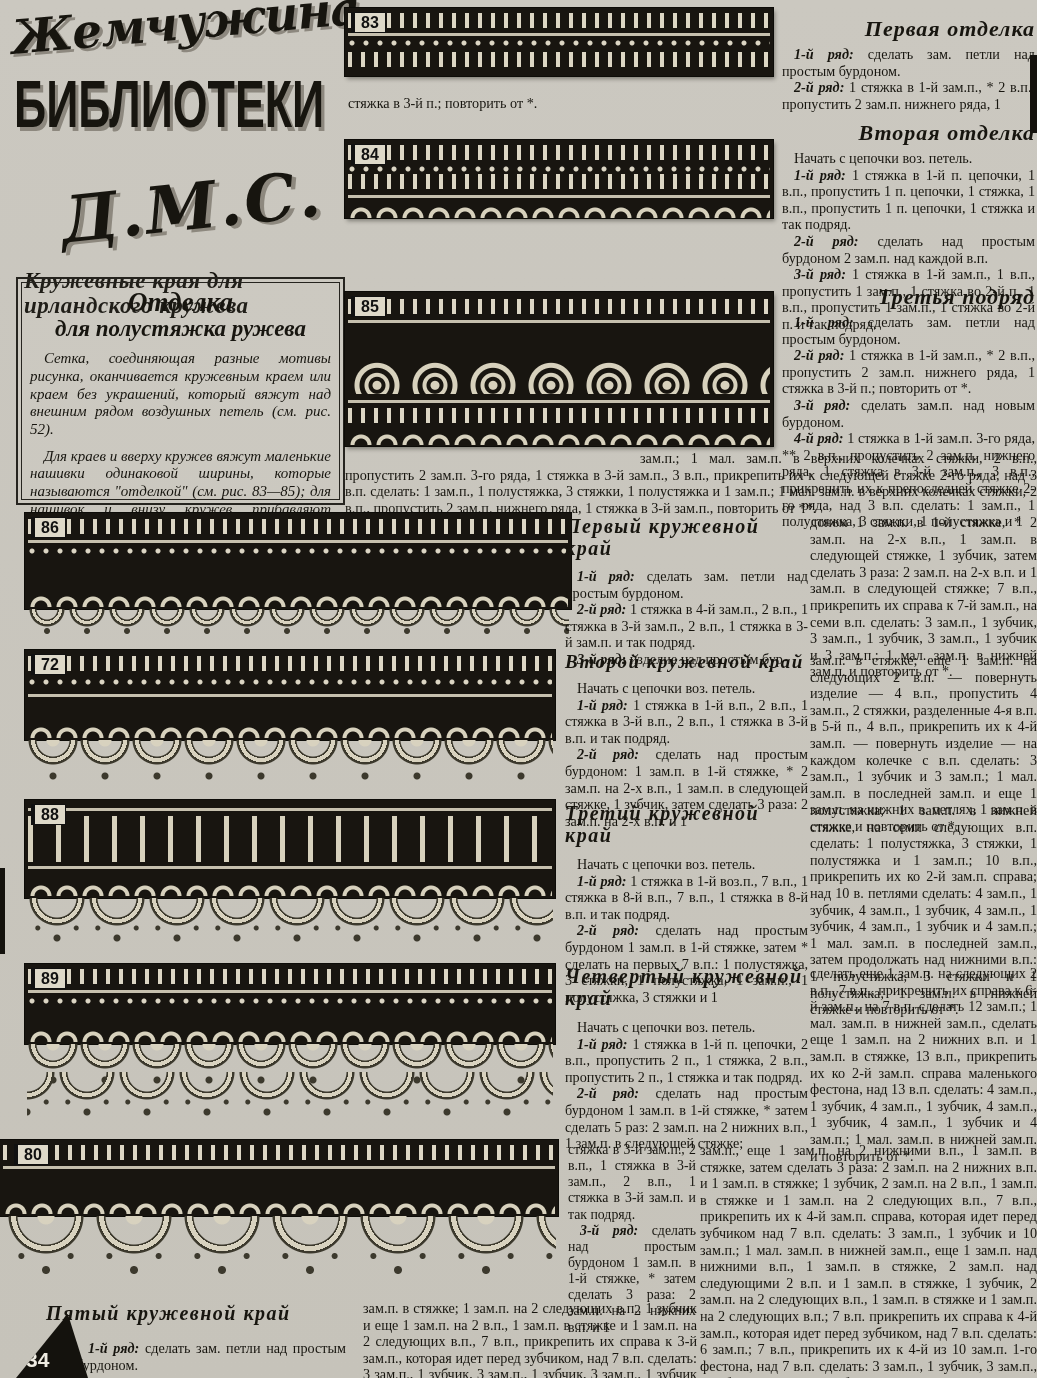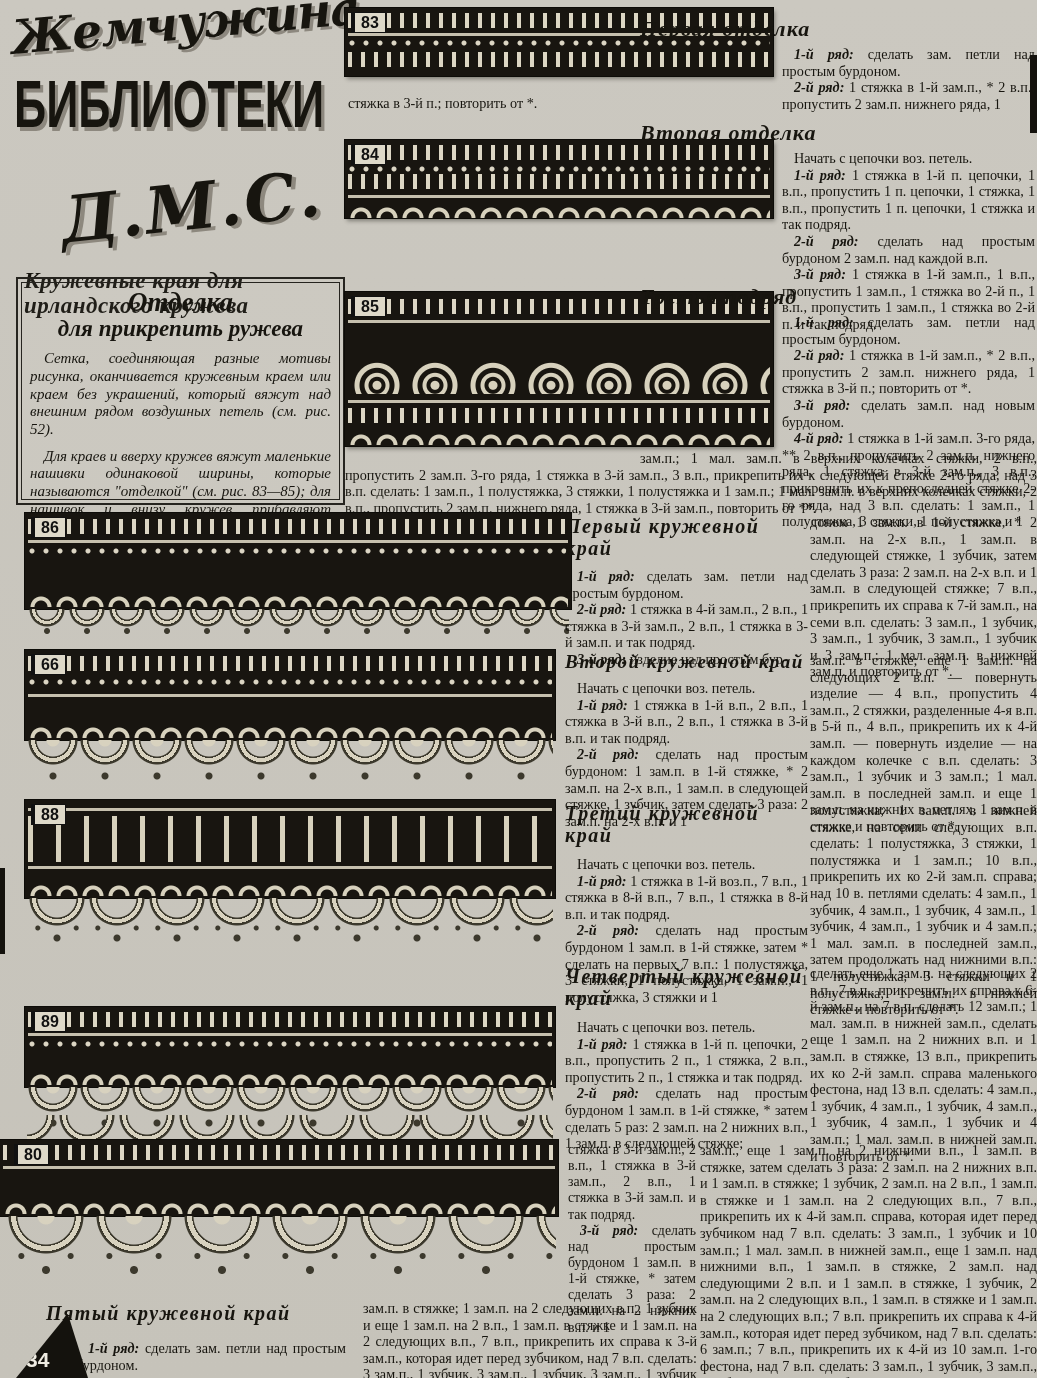--- a/index.html
+++ b/index.html
@@ -15,21 +15,21 @@
   .m3{font-family:"DejaVu Serif",serif;font-style:italic;font-weight:bold;font-size:64px;
       transform:rotate(-6deg);letter-spacing:3px;text-shadow:4px 3px 0 rgba(125,120,110,.8);}
   .msub{font-weight:bold;font-style:italic;font-size:23px;line-height:1.08;letter-spacing:.5px;}
   
   .ibox{border:2px solid #26241f;outline:1px solid #26241f;outline-offset:-6px;padding:10px 12px 8px 12px;
         background:rgba(255,255,255,.04);}
   .ibox-t1{font-weight:bold;font-style:italic;font-size:27px;text-align:center;line-height:1;}
   .ibox-t2{font-weight:bold;font-style:italic;font-size:23px;text-align:center;line-height:1.1;}
   .ibox p{font-style:italic;font-size:15px;line-height:1.18;text-align:justify;text-indent:14px;margin:9px 0 0 0;}
   
-  .sec-head{font-weight:bold;font-style:italic;font-size:22px;letter-spacing:1px;}
+  .sec-head{font-weight:bold;font-style:italic;font-size:22px;text-align:right;letter-spacing:1px;}
   .edge-head{font-weight:bold;font-style:italic;font-size:20px;line-height:1.1;letter-spacing:1.5px;}
   .bp{margin:0;text-align:justify;font-size:14.2px;line-height:1.17;text-indent:12px;}
   .bp.cont{text-indent:0;}
   .run{font-weight:bold;font-style:italic;margin-top:44px;}
   .narrow .bp{font-size:13.8px;}
   
   .photo{position:absolute;background:#181510;box-shadow:0 0 0 1px #0d0c08,2px 3px 4px rgba(40,38,30,.45);}
   .photo.edge{background:transparent;box-shadow:none;}
   .dark{position:absolute;left:0;right:0;top:0;background:#181510;box-shadow:0 0 0 1px #0d0c08;}
   .strip{position:absolute;left:3px;right:3px;background-repeat:repeat-x;}
@@ -91,21 +91,21 @@
     <div class="m2" style="margin-top:2px;">БИБЛИОТЕКИ</div>
     <div class="m3" style="margin:52px 0 0 46px;">Д.М.С.</div>
     <div class="msub" style="margin:26px 0 0 10px;">
       <div>Кружевные края для</div>
       <div>ирландского кружева</div>
     </div>
   </div>
 
   <div class="abs ibox" style="left:16px;top:277px;width:301px;height:206px;">
     <div class="ibox-t1">Отделка</div>
-    <div class="ibox-t2">для прикрепить ружева</div>
+    <div class="ibox-t2">для полустяжка ружева</div>
     <p>Сетка, соединяющая разные мотивы рисунка, оканчивается кружевным краем или краем без украшений, который вяжут над внешним рядом воздушных петель (см. рис. 52).</p>
     <p>Для краев и вверху кружев вяжут маленькие нашивки одинаковой ширины, которые называются "отделкой" (см. рис. 83—85); для нашивок и внизу кружев прибавляют маленькие нашивки с фестонами — "зубчики". Мы даем здесь несколько моделей (рис. 86—91).</p>
   </div>
 
   <div class="photo" style="left:345px;top:8px;width:428px;height:68px;">
     <div class="strip bars" style="top:5px;"></div>
     <div class="strip line" style="top:25px;"></div>
     <div class="strip dots" style="top:31px;"></div>
     <div class="strip bars" style="top:44px;"></div>
     <span class="photo-label">83</span>
@@ -178,21 +178,21 @@
   </div>
 
   <div class="photo edge" style="left:25px;top:650px;width:530px;height:140px;">
     <div class="dark" style="height:90px;">
       <div class="strip bars" style="top:6px;"></div>
       <div class="strip dots" style="top:28px;"></div>
       <div class="strip line" style="top:44px;"></div>
       <div class="strip arcs-up" style="bottom:2px;"></div>
     </div>
     <div class="hang hang2" style="top:90px;"></div>
-    <span class="photo-label">66</span>
+    <span class="photo-label">72</span>
   </div>
   <div class="abs edge-head" style="left:565px;top:652px;width:260px;font-size:19px;">Второй кружевной край</div>
   <div class="abs" style="left:565px;top:680px;width:243px;">
     <p class="bp">Начать с цепочки воз. петель.</p>
     <p class="bp"><span class="run">1-й ряд:</span> <span>1 стяжка в 1-й в.п., 2 в.п., 1 стяжка в 3-й в.п., 2 в.п., 1 стяжка в 3-й в.п. и так подряд.</span></p>
     <p class="bp"><span class="run">2-й ряд:</span> <span>сделать над простым бурдоном: 1 зам.п. в 1-й стяжке, * 2 зам.п. на 2-х в.п., 1 зам.п. в следующей стяжке, 1 зубчик, затем сделать 3 раза: 2 зам.п. на 2-х в.п. и 1</span></p>
   </div>
   <div class="abs" style="left:810px;top:652px;width:227px;">
     <p class="bp cont">зам.п. в стяжке; еще 1 зам.п. на следующих 2 в.п. — повернуть изделие — 4 в.п., пропустить 4 зам.п., 2 стяжки, разделенные 4-я в.п. в 5-й п., 4 в.п., прикрепить их к 4-й зам.п. — повернуть изделие — на каждом колечке с в.п. сделать: 3 зам.п., 1 зубчик и 3 зам.п.; 1 мал. зам.п. в последней зам.п. и еще 1 зам.п. на нижних в. петлях, 1 зам.п. в стяжке и повторить от *.</p>
   </div>
@@ -213,21 +213,21 @@
   </div>
   <div class="abs" style="left:565px;top:856px;width:243px;">
     <p class="bp">Начать с цепочки воз. петель.</p>
     <p class="bp"><span class="run">1-й ряд:</span> <span>1 стяжка в 1-й воз.п., 7 в.п., 1 стяжка в 8-й в.п., 7 в.п., 1 стяжка в 8-й в.п. и так подряд.</span></p>
     <p class="bp"><span class="run">2-й ряд:</span> <span>сделать над простым бурдоном 1 зам.п. в 1-й стяжке, затем * сделать на первых 7 в.п.: 1 полустяжка, 3 стяжки, 1 полустяжка, 1 зам.п., 1 полустяжка, 3 стяжки и 1</span></p>
   </div>
   <div class="abs" style="left:810px;top:802px;width:227px;">
     <p class="bp cont">полустяжка; 1 зам.п. в нижней стяжке, на семи следующих в.п. сделать: 1 полустяжка, 3 стяжки, 1 полустяжка и 1 зам.п.; 10 в.п., прикрепить их ко 2-й зам.п. справа; над 10 в. петлями сделать: 4 зам.п., 1 зубчик, 4 зам.п., 1 зубчик, 4 зам.п., 1 зубчик, 4 зам.п., 1 зубчик и 4 зам.п.; 1 мал. зам.п. в последней зам.п., затем продолжать над нижними в.п.: 1 полустяжка, 3 стяжки и 1 полустяжка; 1 зам.п. в нижней стяжке и повторить от *.</p>
   </div>
 
-  <div class="photo edge" style="left:25px;top:1007px;width:530px;height:160px;">
+  <div class="photo edge" style="left:25px;top:964px;width:530px;height:160px;">
     <div class="dark" style="height:80px;">
       <div class="strip bars" style="top:5px;"></div>
       <div class="strip line" style="top:26px;"></div>
       <div class="strip dots" style="top:33px;"></div>
       <div class="strip arcs-up" style="bottom:2px;"></div>
     </div>
     <div class="hang hang2" style="top:80px;"></div>
     <div class="hang hang3" style="top:108px;background-position-x:30px;"></div>
     <span class="photo-label">89</span>
   </div>

